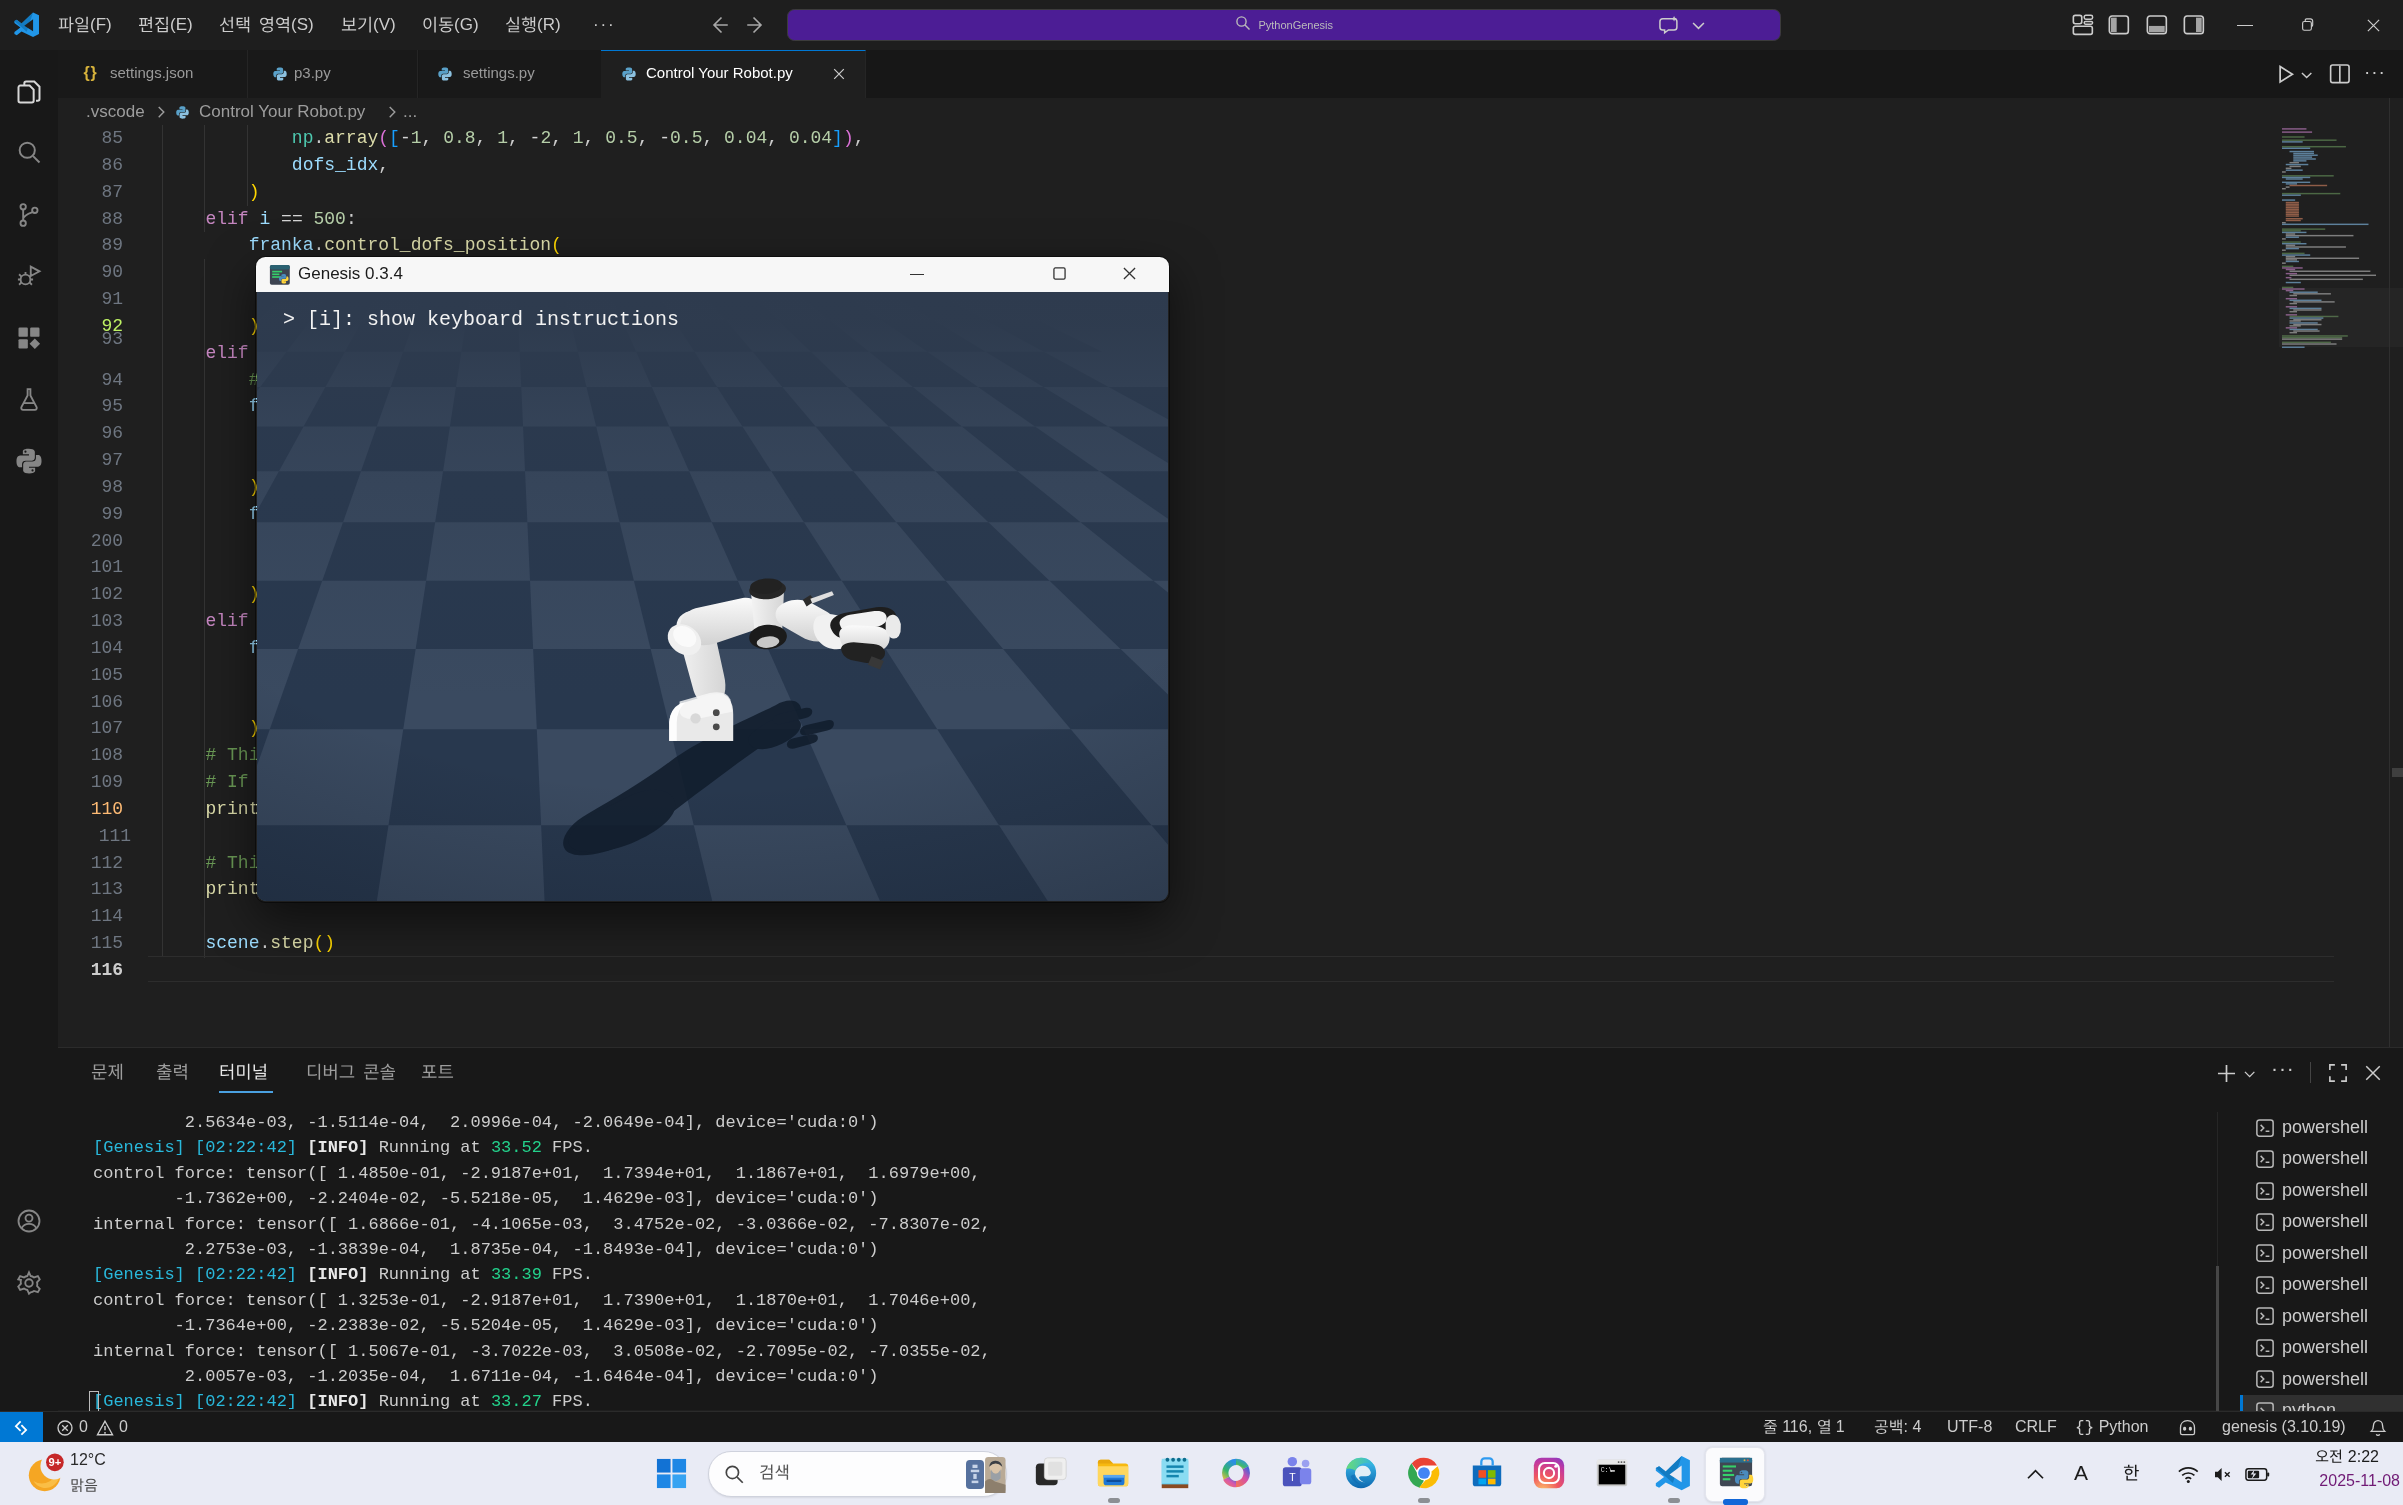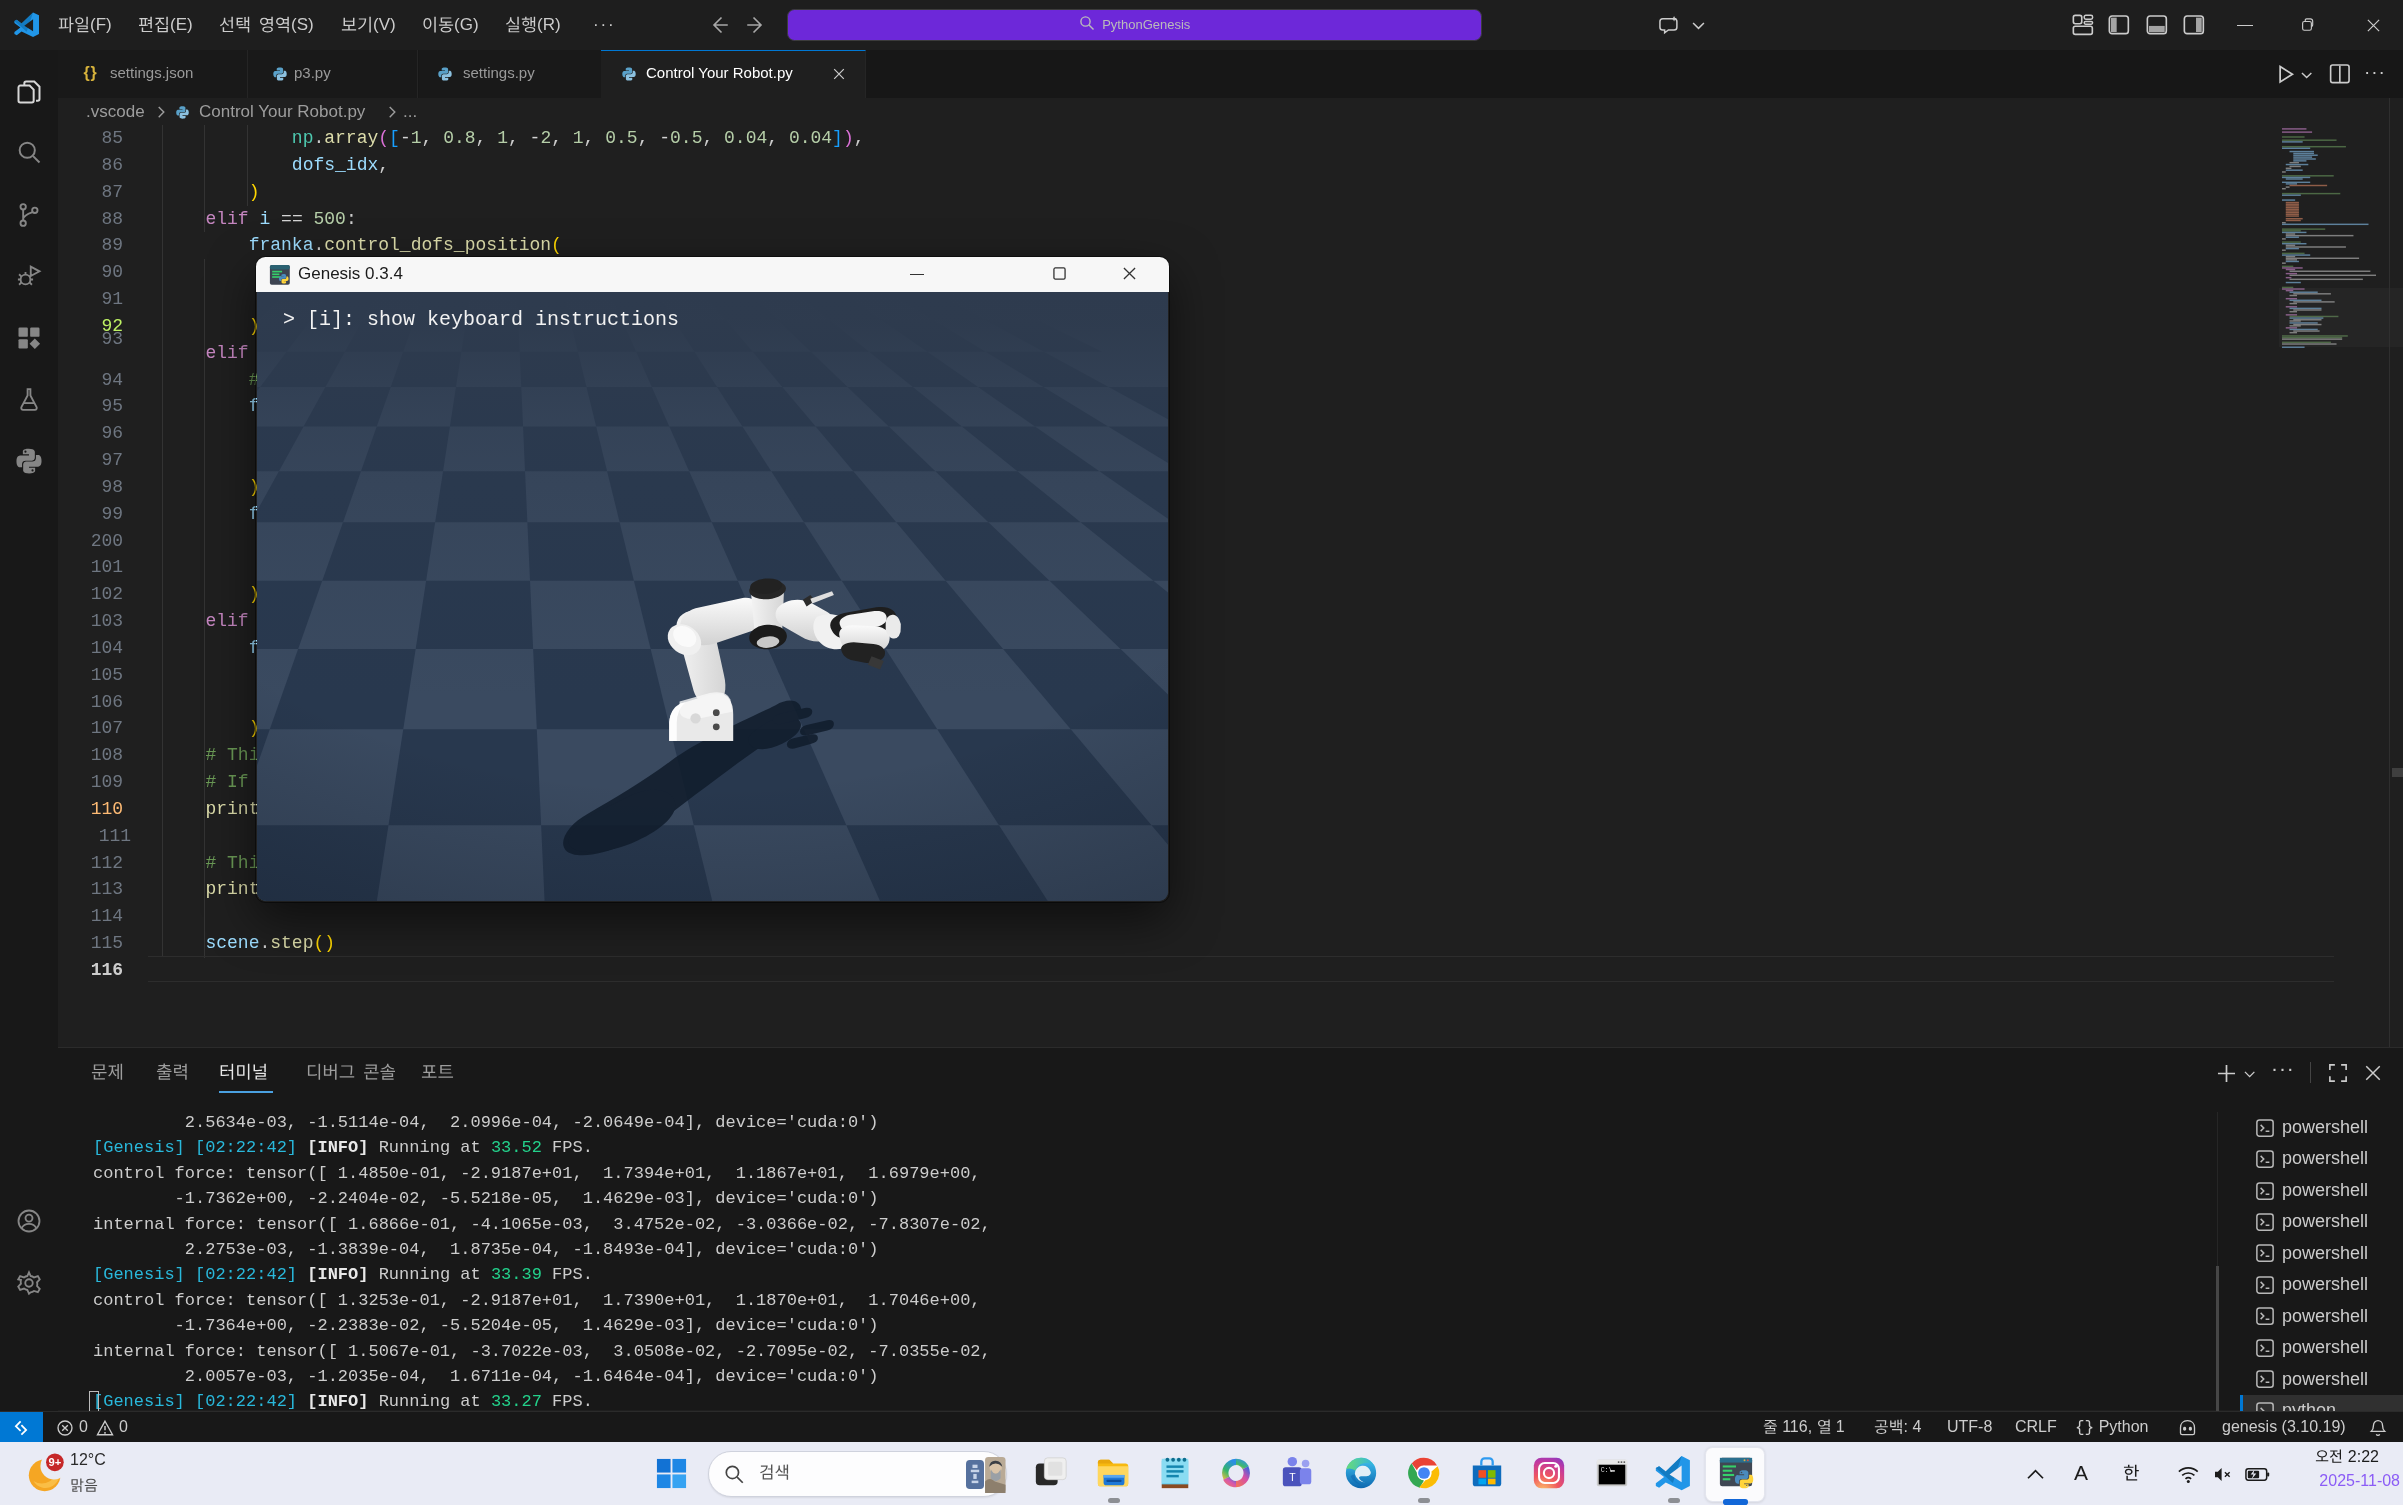--- a/index.html
+++ b/index.html
@@ -1,20 +1,20 @@
 <!DOCTYPE html>
 <html style="font-size:15px"><head><meta charset="utf-8"><style>
 *{margin:0;padding:0;box-sizing:border-box}
 html,body{width:2404px;height:1506px;overflow:hidden;background:#1f1f1f;font-family:"Liberation Sans",sans-serif}
 .abs{position:absolute}
 #page{position:relative;width:2404px;height:1506px}
 
 #titlebar{position:absolute;left:0;top:0;width:2404px;height:50px;background:#1e1e1e}
 .menu{position:absolute;top:0;height:50px;line-height:50px;color:#cccccc;font-size:17px;white-space:nowrap}
-#searchbox{position:absolute;left:787px;top:8.5px;width:695px;height:32px;background:#6d28d9;border:0.9px solid #3c3c3c;border-radius:7.5px;color:#bbbbbb;font-size:13px;text-align:center;line-height:30px}
+#searchbox{position:absolute;left:787px;top:8.5px;width:994px;height:32px;background:#4c1d95;border:0.9px solid #3c3c3c;border-radius:7.5px;color:#bbbbbb;font-size:11px;text-align:center;line-height:30px}
 
 #tabstrip{position:absolute;left:58px;top:50px;width:2346px;height:48px;background:#171717}
 .tab{position:absolute;top:0;height:48px;background:#191919;border-right:0.9px solid #252525;color:#9a9a9a;font-size:18px}
 .tab.active{background:#1f1f1f;border-top:1.9px solid #0078d4;color:#ffffff}
 .tablabel{position:absolute;top:0;height:48px;line-height:46px;white-space:nowrap}
 #breadcrumb{position:absolute;left:58px;top:98px;width:2346px;height:27px;background:#1f1f1f;color:#9d9d9d;font-size:17px;line-height:27px}
 
 #activitybar{position:absolute;left:0;top:50px;width:58px;height:1361px;background:#181818}
 .aicon{position:absolute;left:0;width:58px;height:58px;display:flex;align-items:center;justify-content:center}
 
@@ -970,17 +970,17 @@
         <rect x="23.5" y="7" width="2.2" height="4" rx="1" fill="#1b1b1b"></rect>
         <rect x="3" y="5" width="12" height="8" rx="1" fill="#1b1b1b"></rect>
         <path fill="#e9ebf5" d="M10 4 l-4 5 h3 l-2 5 5 -6 h-3 Z"></path>
       </svg>
 <div class="abs" style="left:2307px;top:5.6px;width:72px;text-align:right;color:#1b1b1b;font-size:16px"><svg style="display:inline-block;vertical-align:-3.2px" width="28" height="16.3" viewBox="0 0 29.3906 17.2969">
           <g fill="#1b1b1b" transform="translate(0,14.72) scale(0.01600,-0.01600)">
             <path transform="translate(0,0)" d="M416.819091796875 315.780029296875H499.1309814453125V90.820556640625H416.819091796875ZM458.1700439453125 767.620849609375Q553.68017578125 767.620849609375 627.7753295898438 738.28076171875Q701.8704833984375 708.940673828125 744.2955932617188 655.8455200195312Q786.720703125 602.7503662109375 786.720703125 530.68017578125Q786.720703125 458.8299560546875 744.2955932617188 405.539794921875Q701.8704833984375 352.2496337890625 627.7753295898438 322.9095458984375Q553.68017578125 293.5694580078125 458.1700439453125 293.5694580078125Q363.2698974609375 293.5694580078125 288.8697509765625 322.9095458984375Q214.4696044921875 352.2496337890625 172.04449462890625 405.539794921875Q129.619384765625 458.8299560546875 129.619384765625 530.68017578125Q129.619384765625 602.7503662109375 172.04449462890625 655.8455200195312Q214.4696044921875 708.940673828125 288.8697509765625 738.28076171875Q363.2698974609375 767.620849609375 458.1700439453125 767.620849609375ZM458.1700439453125 701.0093994140625Q386.3603515625 701.0093994140625 330.16064453125 679.8245239257812Q273.9609375 658.6396484375 241.83612060546875 620.5148315429688Q209.7113037109375 582.3900146484375 209.7113037109375 530.68017578125Q209.7113037109375 479.580322265625 241.83612060546875 440.95550537109375Q273.9609375 402.3306884765625 330.16064453125 381.14581298828125Q386.3603515625 359.9609375 458.1700439453125 359.9609375Q529.979736328125 359.9609375 586.179443359375 381.14581298828125Q642.379150390625 402.3306884765625 674.5039672851562 440.95550537109375Q706.6287841796875 479.580322265625 706.6287841796875 530.68017578125Q706.6287841796875 582.3900146484375 674.5039672851562 620.5148315429688Q642.379150390625 658.6396484375 586.179443359375 679.8245239257812Q529.979736328125 701.0093994140625 458.1700439453125 701.0093994140625ZM50.0296630859375 106.8907470703125H869.7503662109375V37.8892822265625H50.0296630859375Z"></path>
             <path transform="translate(920,0)" d="M529.4102783203125 577.060791015625H757.539794921875V509.059326171875H529.4102783203125ZM710.5289306640625 825.92041015625H793.8408203125V163.43994140625H710.5289306640625ZM216.51953125 10.40087890625H818.940673828125V-57.820556640625H216.51953125ZM216.51953125 221.8798828125H299.221435546875V-24.0701904296875H216.51953125ZM280.259033203125 713.9500732421875H348.4305419921875V640.7706298828125Q348.4305419921875 558.700439453125 316.63568115234375 486.37518310546875Q284.8408203125 414.0499267578125 228.060791015625 360.39471435546875Q171.28076171875 306.739501953125 95.6302490234375 278.179443359375L52.83935546875 344.5709228515625Q103.4696044921875 362.740966796875 144.9696044921875 392.6309814453125Q186.4696044921875 422.52099609375 217.0694580078125 461.93597412109375Q247.6693115234375 501.3509521484375 263.96417236328125 547.0108642578125Q280.259033203125 592.6707763671875 280.259033203125 640.7706298828125ZM296.3494873046875 713.9500732421875H363.740966796875V641.380615234375Q363.740966796875 583.28076171875 391.08575439453125 528.3408203125Q418.4305419921875 473.40087890625 468.00543212890625 430.81585693359375Q517.580322265625 388.2308349609375 582.9906005859375 364.6707763671875L540.979736328125 299.4493408203125Q467.499267578125 326.3994140625 412.41424560546875 377.55462646484375Q357.3292236328125 428.7098388671875 326.83935546875 496.92510986328125Q296.3494873046875 565.140380859375 296.3494873046875 641.380615234375ZM78.979736328125 752.8408203125H561.80029296875V685.0093994140625H78.979736328125Z"></path>
           </g>
         </svg> 2:22</div>
-<div class="abs" style="left:2312px;top:30px;width:88px;text-align:right;color:#8b5cf6;font-size:16px">2025-11-08</div>
+<div class="abs" style="left:2312px;top:30px;width:88px;text-align:right;color:#701a75;font-size:16px">2025-11-08</div>
 </div>
 <style>.or{color:#ce9178}</style>
 <div style="position:absolute;left:2392px;top:768px;width:12.2px;height:8.5px;background:#3f3f3f"></div>
   </div>
 
 </body></html>

